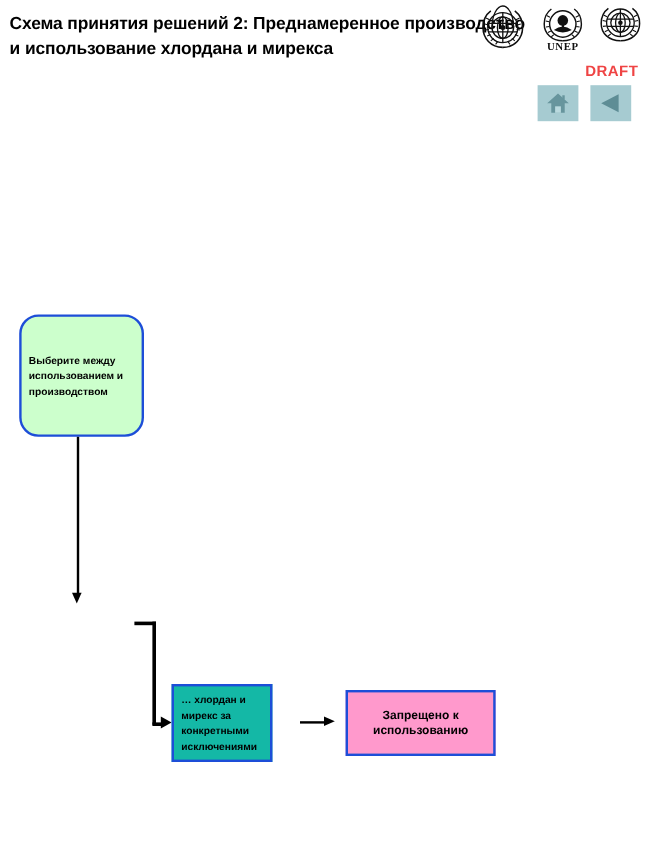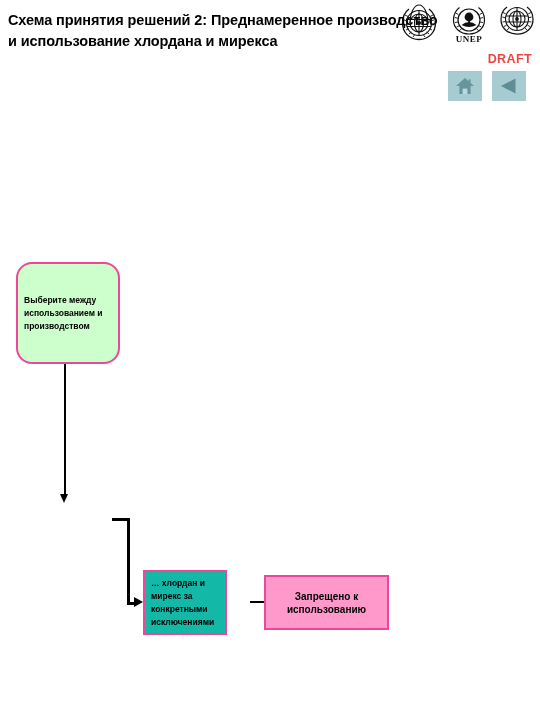--- a/index.html
+++ b/index.html
@@ -77,21 +77,21 @@
     top: 71px;
   }
   .navbtn.home { left: 448px; }
   .navbtn.back { left: 492px; }
   .navbtn svg { display:block; margin: 0 auto; }
 
   
   .node {
     position: absolute;
     box-sizing: border-box;
-    border: 2px solid #ec4899;
+    border: 2px solid #1d4ed8;
     display: flex;
     align-items: center;
     color: #000000;
   }
 
   .node .label {
     width: 100%;
     padding: 0 4px;
     box-sizing: border-box;
   }
@@ -139,21 +139,21 @@
   .node-exempt .label {
     font-size: 8.5px;
     font-weight: bold;
     line-height: 13px;
     text-align: left;
     padding-left: 6px;
   }
 
   
   .node-banned {
-    left: 264px;
+    left: 288px;
     top: 575px;
     width: 125px;
     height: 55px;
     background: #ff99cc;
   }
   .node-banned .label {
     font-size: 10px;
     font-weight: bold;
     line-height: 13px;
     text-align: center;

